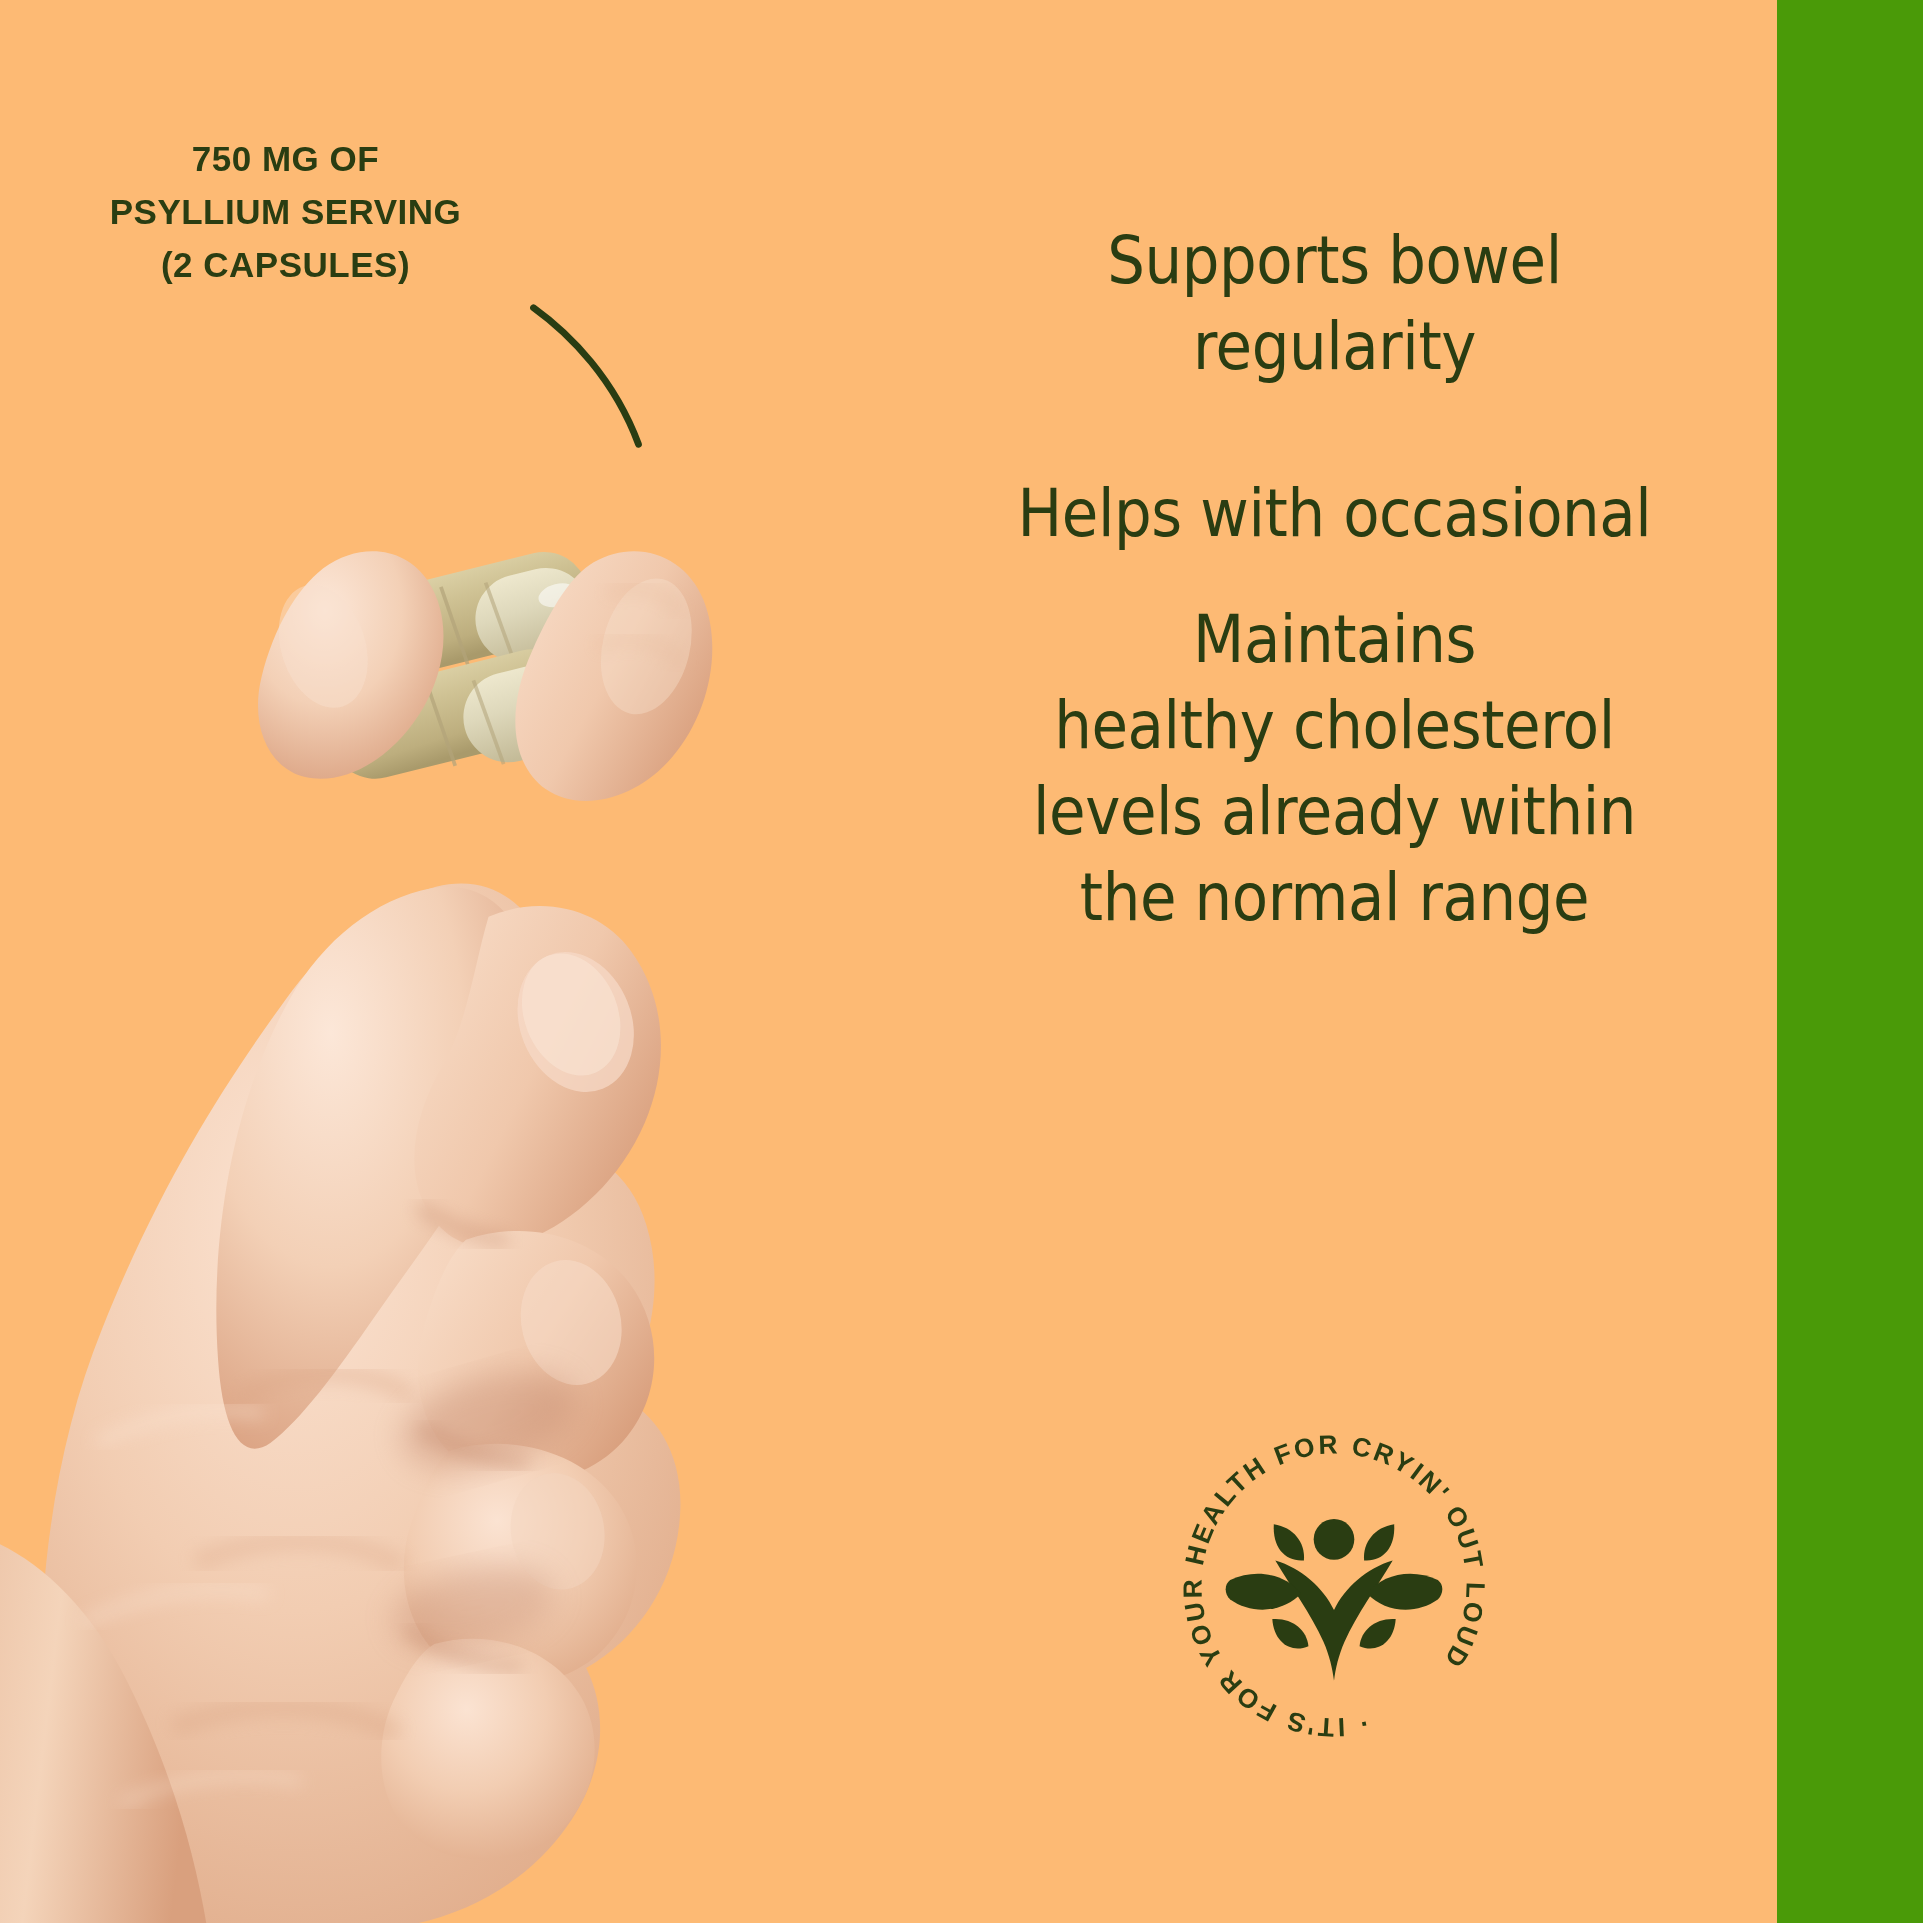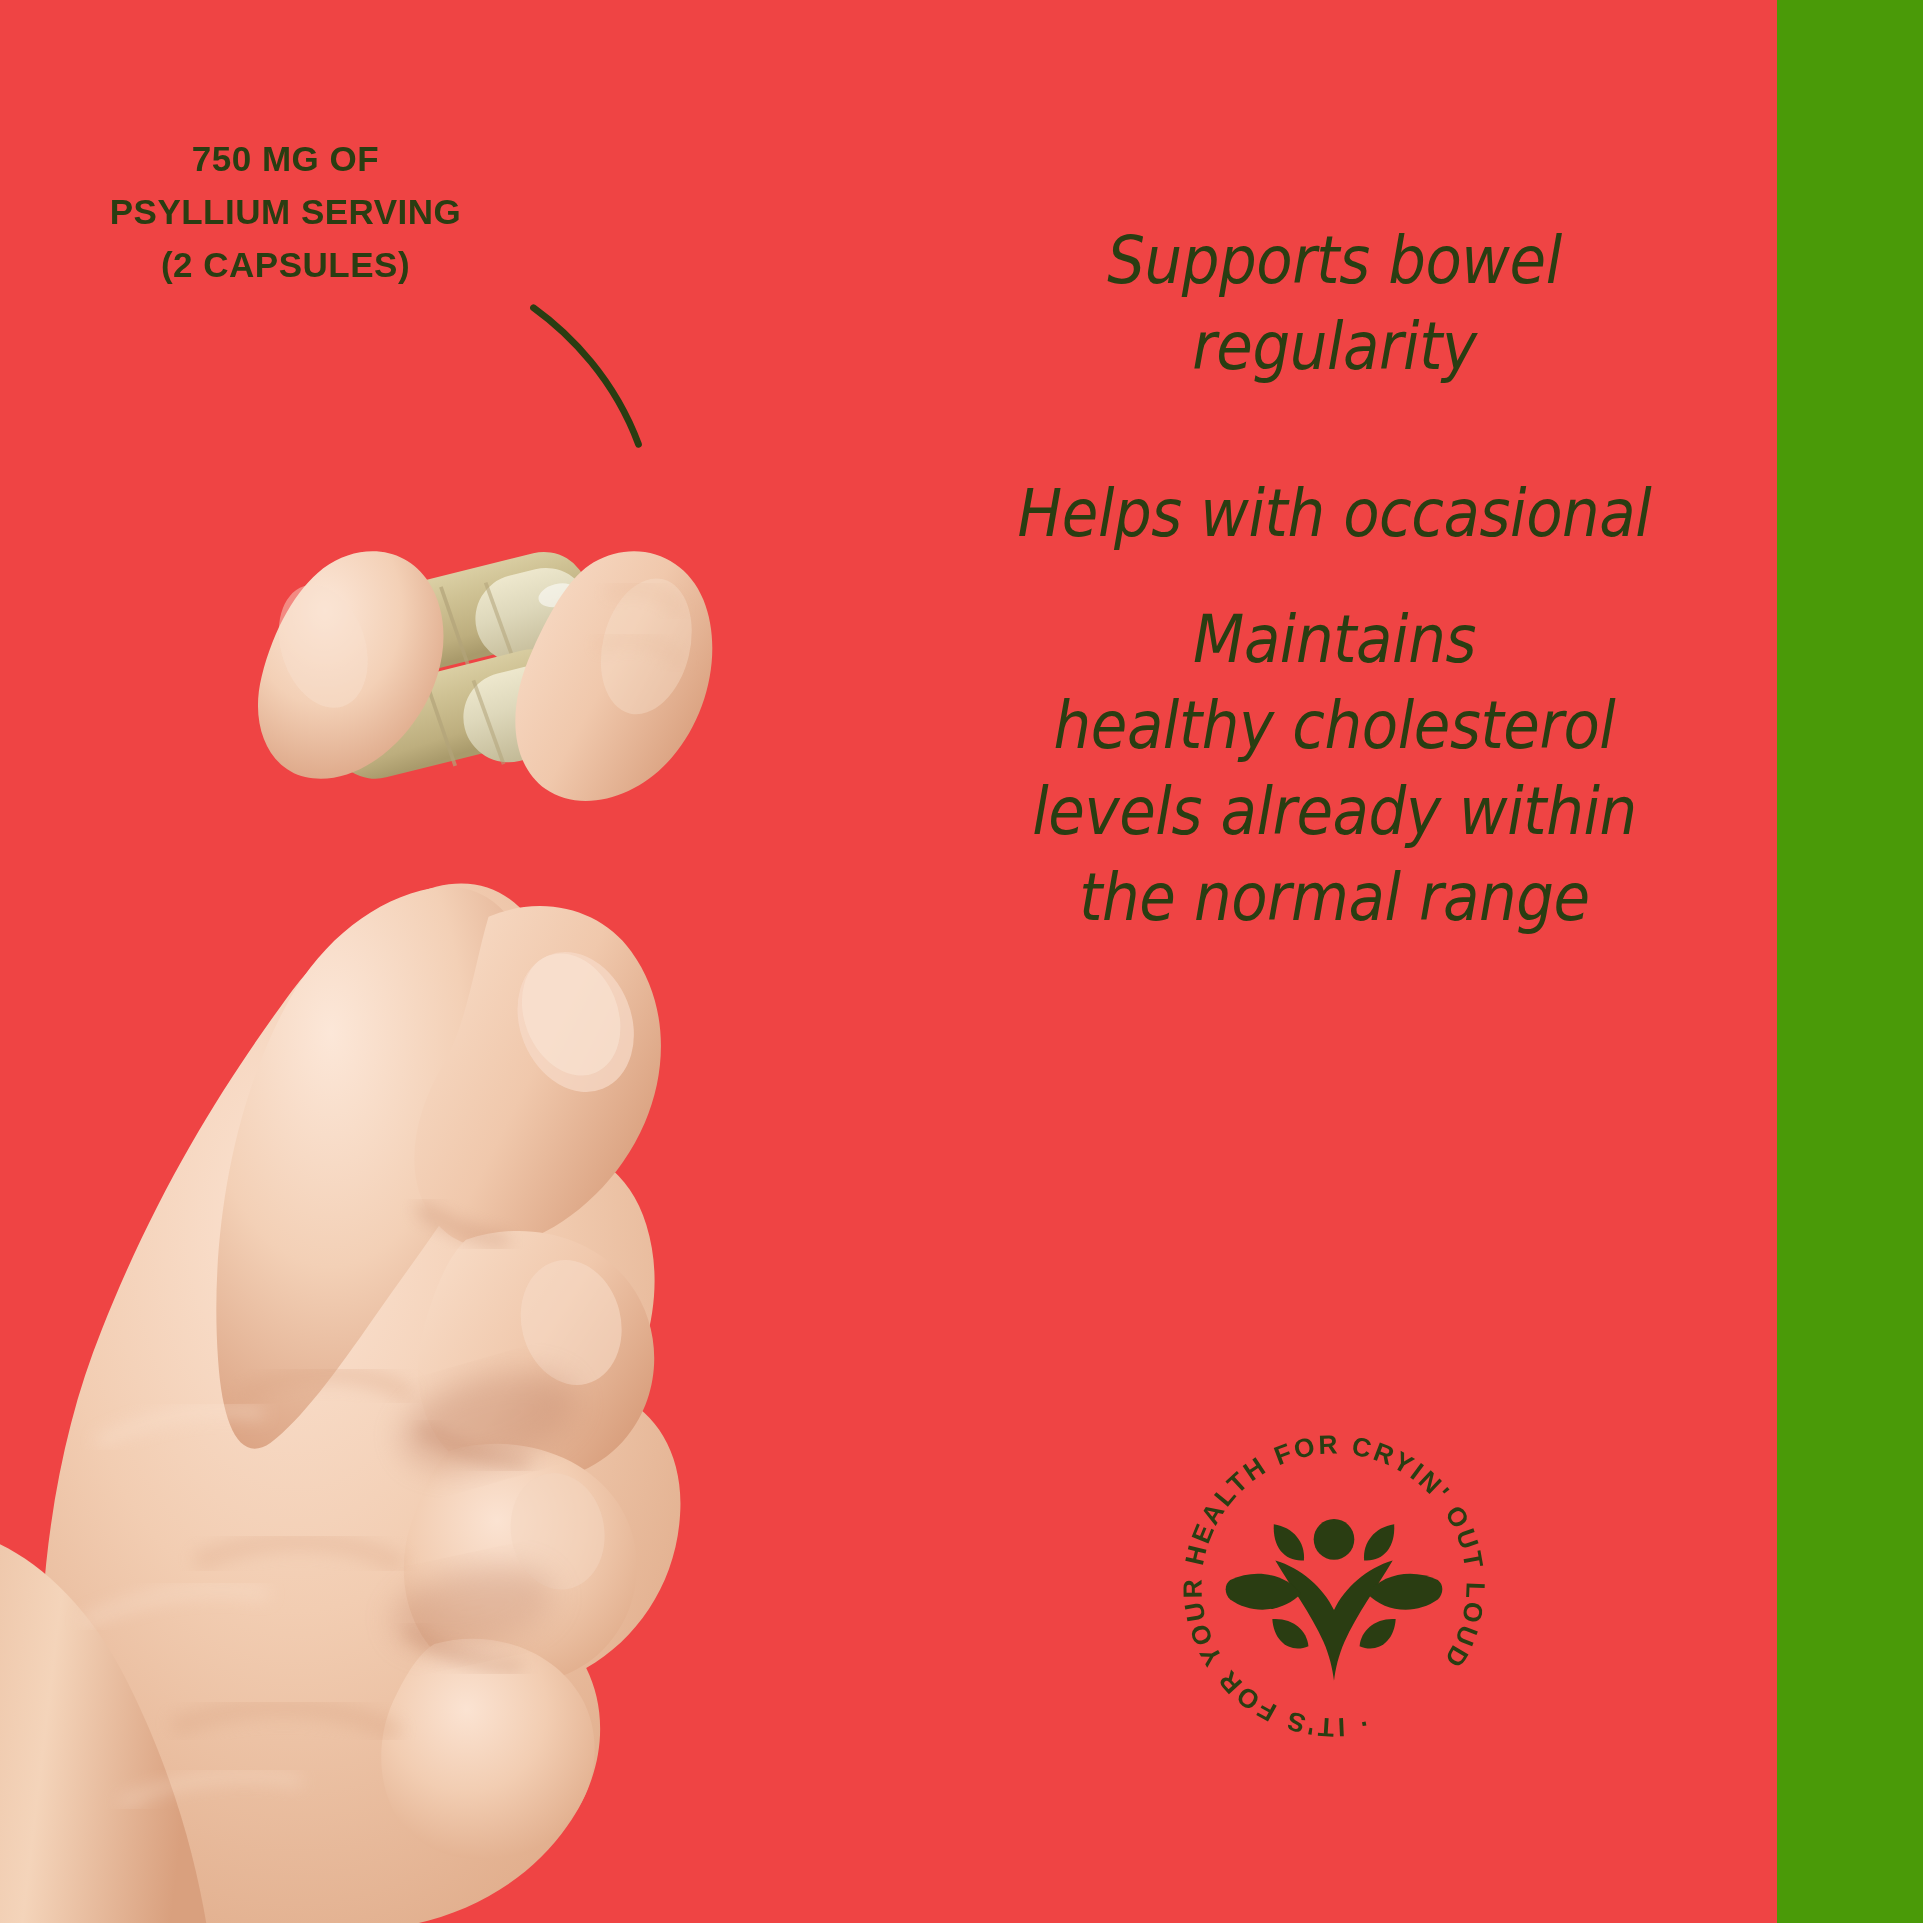--- a/index.html
+++ b/index.html
@@ -8,21 +8,21 @@
   }
   body {
     width: 1924px; height: 1924px;
     overflow: hidden;
     font-family: "Liberation Sans", sans-serif;
   }
 
   #stage {
     position: relative;
     width: 1924px; height: 1924px;
-    background: #ef4444;
+    background: #fdba74;
     overflow: hidden;
   }
 
   
   #accent-bar {
     position: absolute;
     top: 0; left: 1777px;
     width: 147px; height: 1924px;
     background: #4a9a08;
   }
@@ -64,21 +64,21 @@
     color: #2a3d12;
   }
   .benefit {
     font-size: 66px;
     line-height: 1.30;
     font-weight: 300;
     letter-spacing: -0.4px;
     font-family: "DejaVu Sans Condensed", "Liberation Sans Narrow", "Liberation Sans", sans-serif;
     font-stretch: condensed;
   }
-  .benefit .bl { display: block; font-style: italic; }
+  .benefit .bl { display: block; }
   #benefit-1 { margin-bottom: 81px; }
   #benefit-2 { margin-bottom: 41px; }
 
   
   #badge {
     position: absolute;
     left: 1161px; top: 1413px;
     width: 346px; height: 346px;
   }
 

